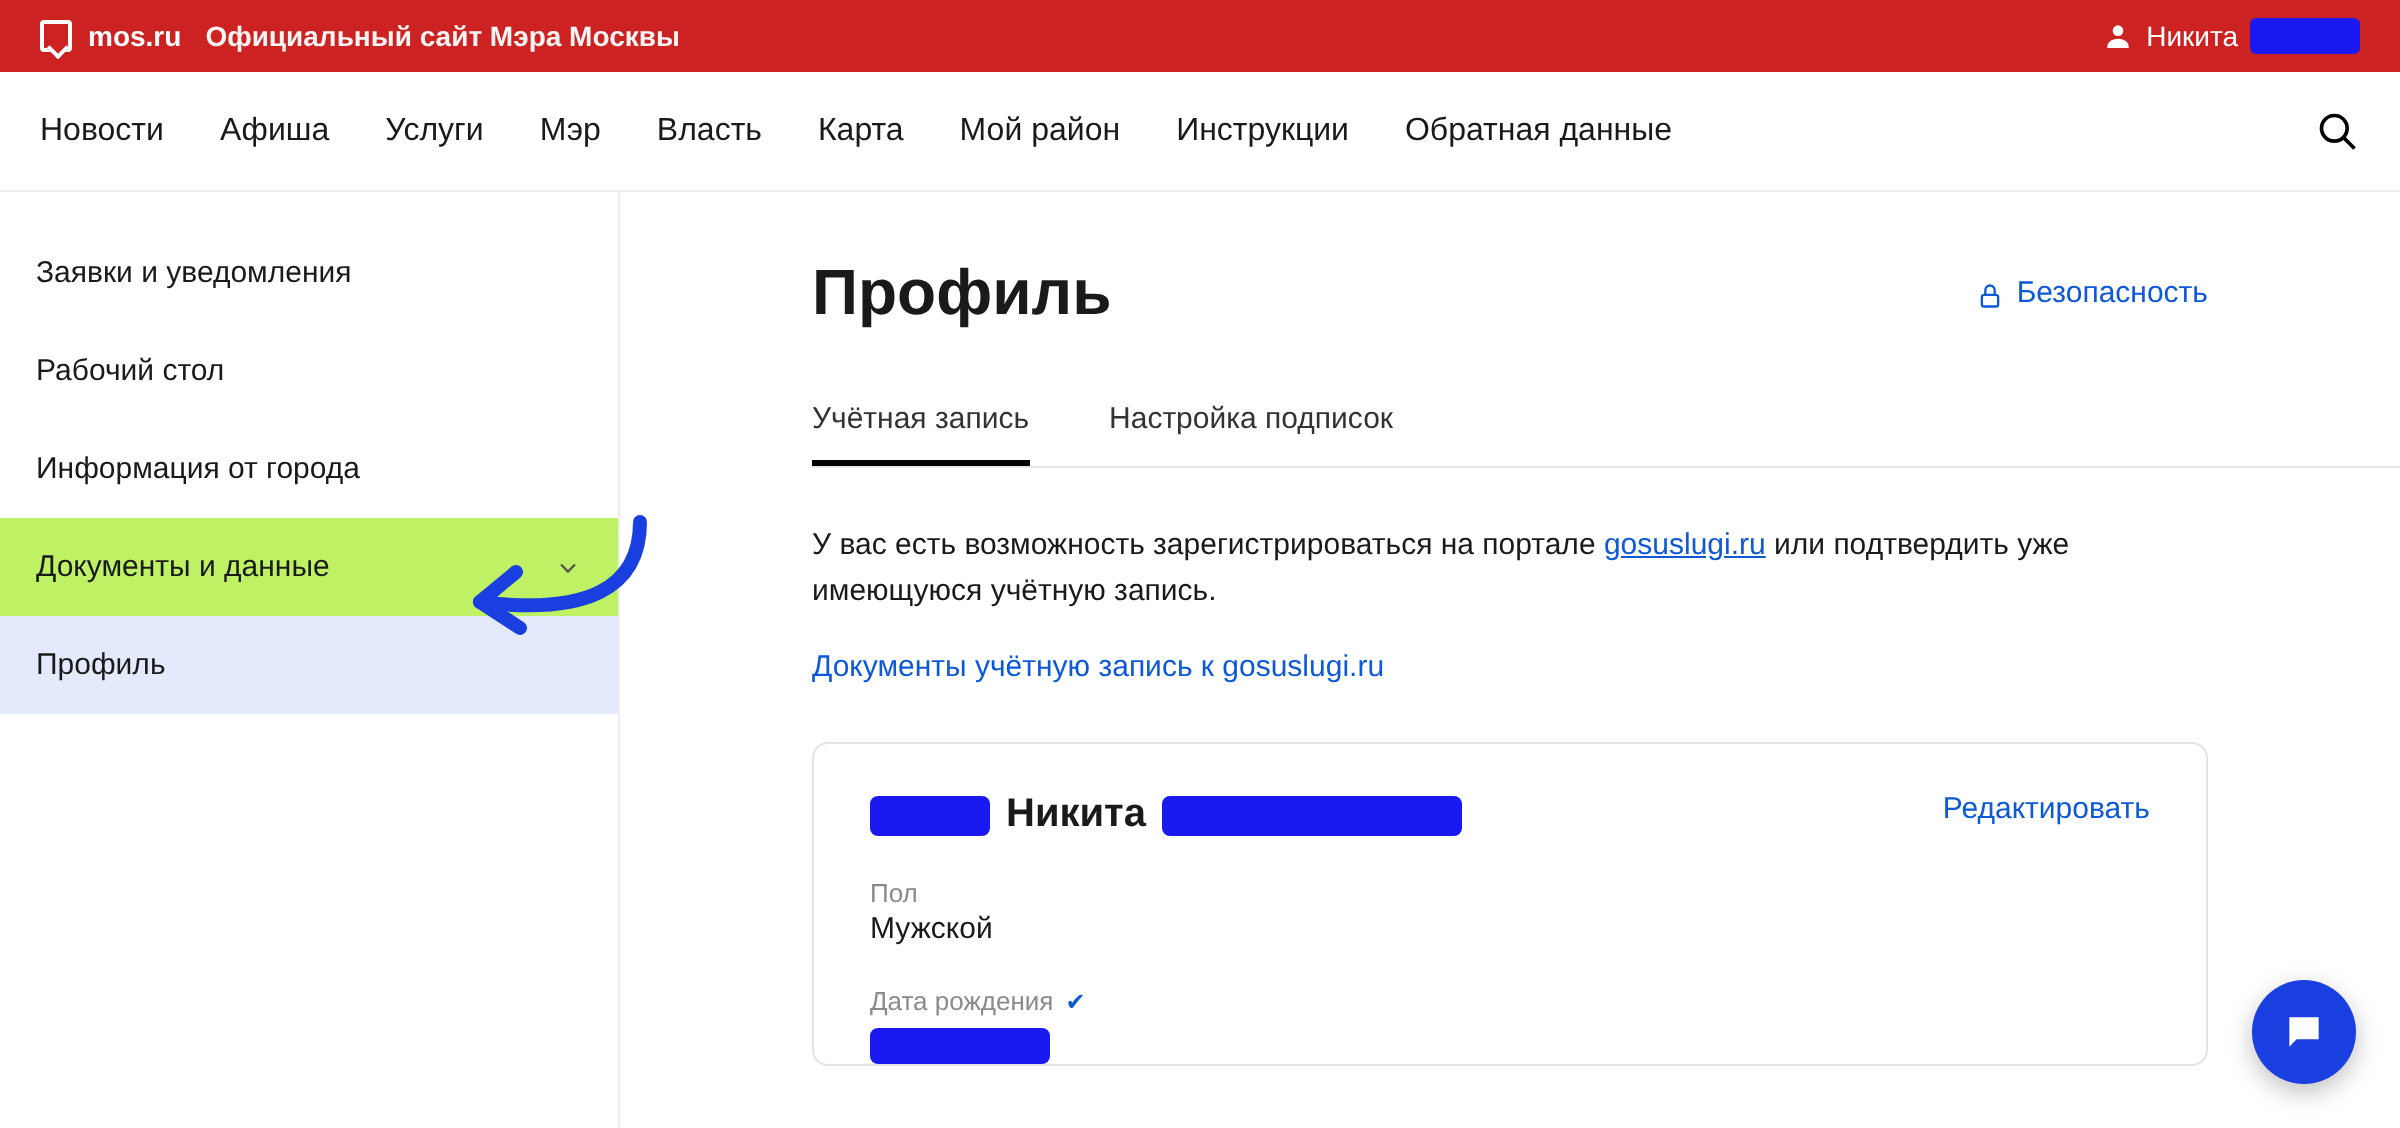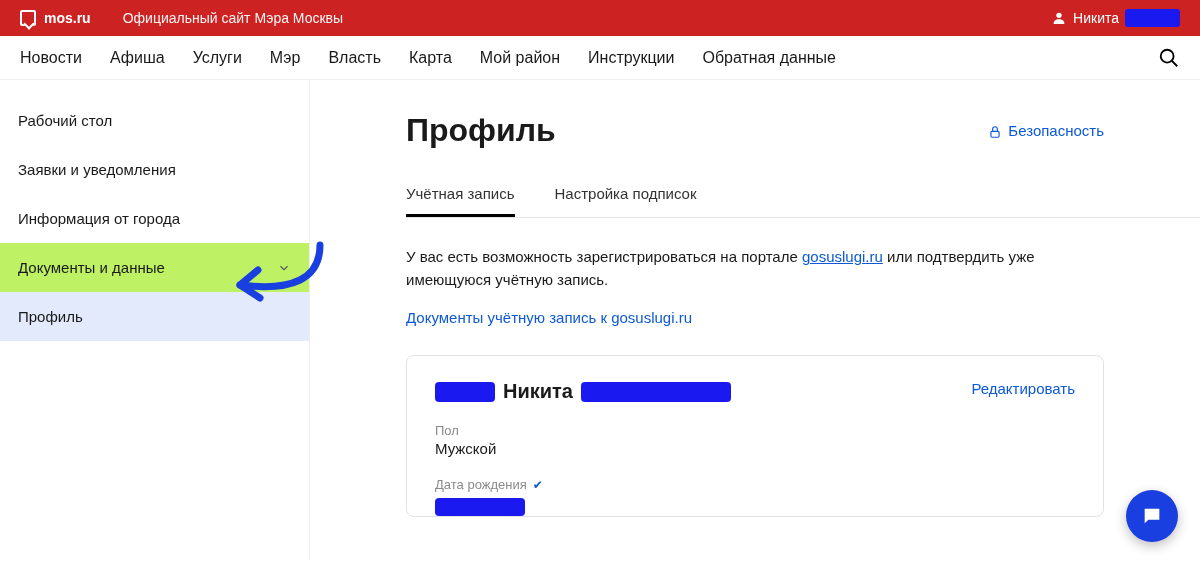--- a/index.html
+++ b/index.html
@@ -2,27 +2,27 @@
 <html><head>
 <meta charset="utf-8">
 <style>
   * { box-sizing: border-box; margin: 0; padding: 0; }
   body { font-family: -apple-system, BlinkMacSystemFont, "Segoe UI", Arial, sans-serif; color: #1a1a1a; background:#fff; width:1200px; }
   .topbar { background:#cc2222; height:36px; display:flex; align-items:center; padding:0 20px; color:#fff; font-size:14px;text-align:right; }
   .topbar-left { display:flex; align-items:center; gap:8px; }
   .topbar-logo-icon { width:16px; height:16px; border:2px solid #fff; border-radius:2px; position:relative; }
   .topbar-logo-icon::after { content:""; position:absolute; bottom:-4px; left:3px; width:6px; height:6px; background:#cc2222; border-right:2px solid #fff; border-bottom:2px solid #fff; transform:rotate(45deg); }
   .logo-text { font-weight:600; }
-  .topbar-subtitle { margin-left:24px; opacity:.95; }
+  .topbar-subtitle { margin-left:4px; opacity:.95;font-weight:bold; }
   .topbar-spacer { flex:1; }
   .topbar-user { display:flex; align-items:center; gap:6px; }
   .user-icon { width:16px; height:16px; }
   .redact-top { width:55px; height:18px; background:#1a1af0; border-radius:3px; }
 
-  .mainnav { display:flex; align-items:center; gap:28px; padding:0 20px; height:44px; border-bottom:1px solid #eee; }
+  .mainnav { display:flex; align-items:center; gap:28px; padding:0 20px; height:60px; border-bottom:1px solid #eee; }
   .mainnav a { color:#1a1a1a; text-decoration:none; font-size:16px; cursor:pointer; }
   .mainnav-spacer { flex:1; }
   .search-icon { width:22px; height:22px; cursor:pointer; }
 
   .layout { display:flex; }
   .sidebar { width:310px; border-right:1px solid #eee; padding-top:16px; min-height:480px; }
   .side-item { padding:16px 18px; font-size:15px; cursor:pointer; }
   .side-item.expandable { background:#bef264; display:flex; align-items:center; justify-content:space-between; }
   .side-item.active { background:#e3eafc; }
   .chevron { width:14px; height:14px; }
@@ -92,22 +92,22 @@
   <div class="mainnav-spacer"></div>
   <svg class="search-icon" viewBox="0 0 24 24" fill="none" stroke="#000" stroke-width="2">
       <circle cx="10" cy="10" r="7"></circle>
       <line x1="21" y1="21" x2="15" y2="15"></line>
     </svg>
 </div>
 
 <div class="layout">
 
   <div class="sidebar">
+    <div class="side-item"><span>Заявки и уведомления</span></div>
     <div class="side-item"><span>Рабочий стол</span></div>
-    <div class="side-item"><span>Заявки и уведомления</span></div>
     <div class="side-item"><span>Информация от города</span></div>
     <div class="side-item expandable">
       <span>Документы и данные</span>
       <svg class="chevron" viewBox="0 0 24 24" fill="none" stroke="#555" stroke-width="2">
           <polyline points="6 9 12 15 18 9"></polyline>
         </svg>
     </div>
     <div class="side-item active"><span>Профиль</span></div>
   </div>
 

